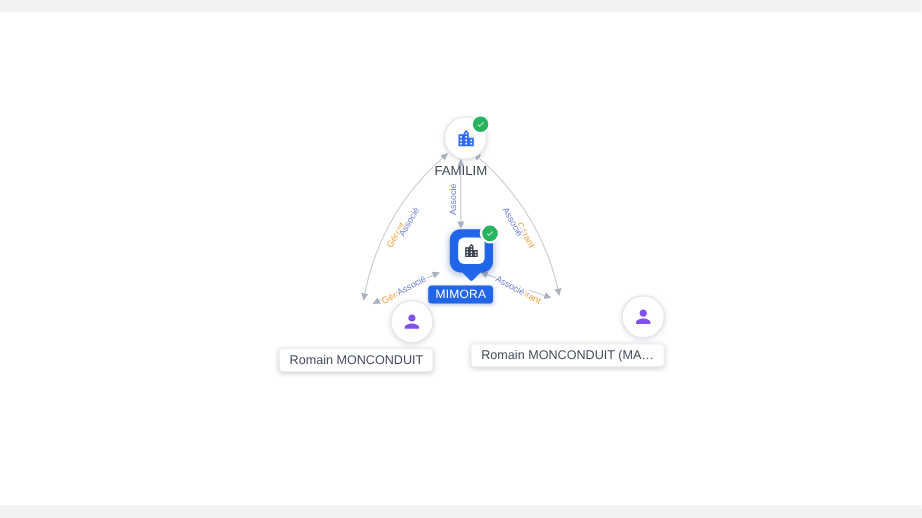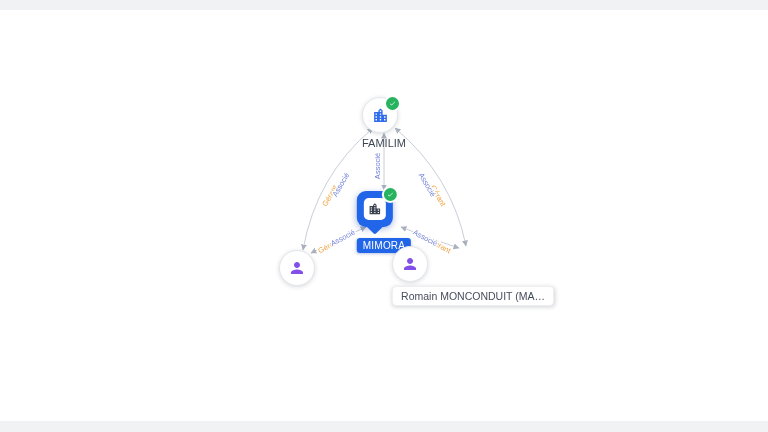--- a/index.html
+++ b/index.html
@@ -9,21 +9,21 @@
   }
   .band{position:absolute;left:0;width:768px;background:#f1f2f4;}
   .band.top{top:0;height:10px;}
   .band.bottom{bottom:0;height:11px;}
   svg.edges{position:absolute;left:0;top:0;}
   .edge{fill:none;stroke:#c9ced8;stroke-width:1;}
   .edge-label{
     font-family:"Liberation Sans",sans-serif;font-size:7.5px;
     text-anchor:middle;stroke:#ffffff;stroke-width:2.5px;paint-order:stroke;
   }
-  .node{position:absolute;display:flex;flex-direction:column;align-items:flex-start;transform:translateX(-50%);}
+  .node{position:absolute;display:flex;flex-direction:column;align-items:flex-end;transform:translateX(-50%);}
   .circle{
     position:relative;width:34px;height:34px;border-radius:50%;background:#fff;
     border:1px solid #e3e6eb;box-shadow:0 1px 4px rgba(40,50,70,.18);
     display:flex;align-items:center;justify-content:center;
   }
   .check{
     position:absolute;top:-3px;right:-4px;width:13px;height:13px;border-radius:50%;
     background:#27b35f;border:2px solid #ffffff;display:flex;align-items:center;justify-content:center;
   }
   .check svg{width:7px;height:7px;}
@@ -119,20 +119,21 @@
     </div>
     <div class="focus-label">MIMORA</div>
   </div>
 
   <div class="node" style="left:297px;top:250px">
     <div class="circle">
       <svg width="18" height="18" viewBox="0 0 24 24">
         <path fill="#8250e8" d="M12 12c2.21 0 4-1.79 4-4s-1.79-4-4-4-4 1.79-4 4 1.79 4 4 4zm0 2c-2.67 0-8 1.34-8 4v2h16v-2c0-2.66-5.33-4-8-4z"></path>
       </svg>
     </div>
+    <div class="p-label">Romain MONCONDUIT</div>
   </div>
 
   <div class="node" style="left:473px;top:246px">
     <div class="circle">
       <svg width="18" height="18" viewBox="0 0 24 24">
         <path fill="#8250e8" d="M12 12c2.21 0 4-1.79 4-4s-1.79-4-4-4-4 1.79-4 4 1.79 4 4 4zm0 2c-2.67 0-8 1.34-8 4v2h16v-2c0-2.66-5.33-4-8-4z"></path>
       </svg>
     </div>
     <div class="p-label">Romain MONCONDUIT (MA…</div>
   </div>

